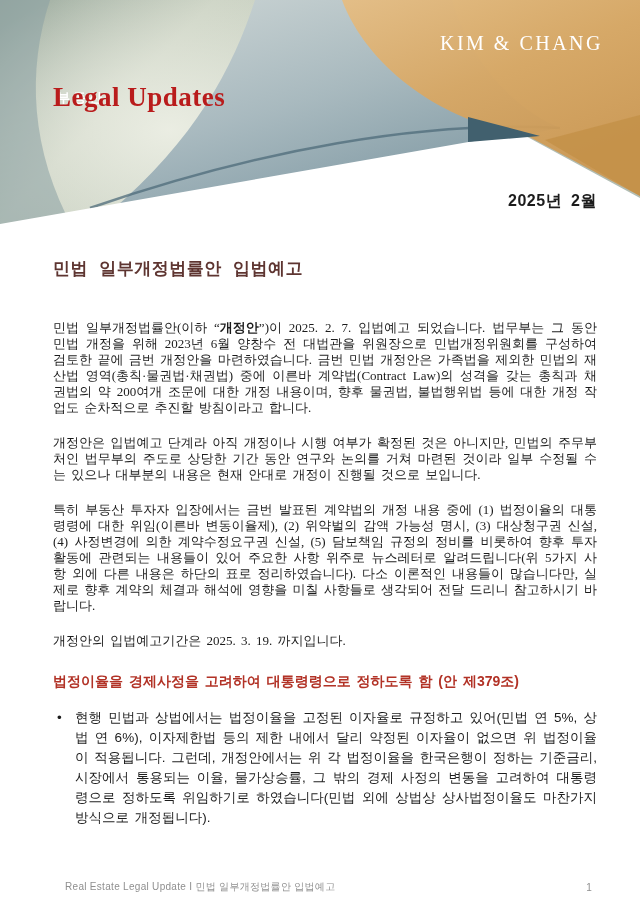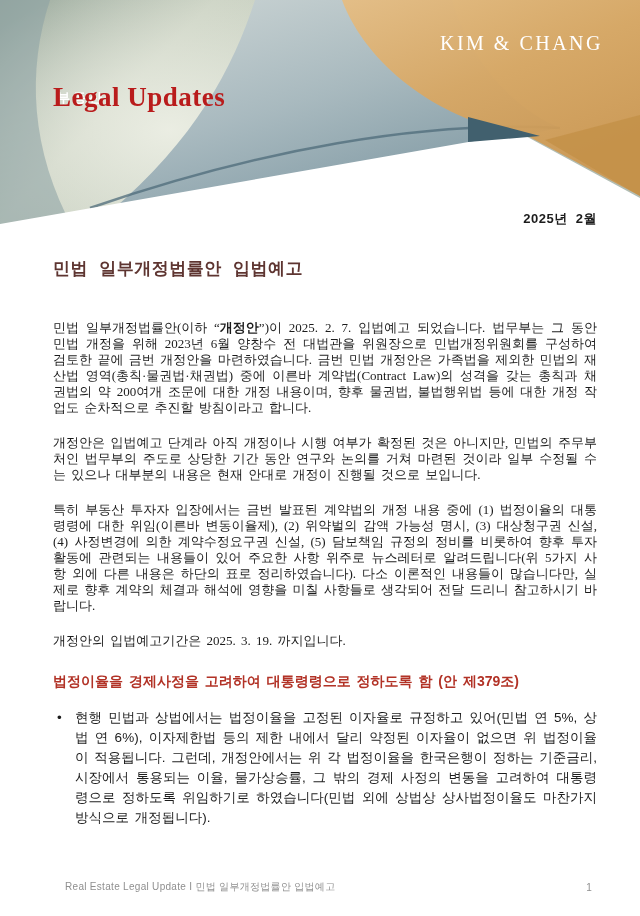--- a/index.html
+++ b/index.html
@@ -40,22 +40,22 @@
     font-size:13px;letter-spacing:3px;
     color:#ffffff;font-weight:600;margin-top:24px;
   }
   .masthead{
     position:absolute;top:82px;left:53px;
     font-family:"Liberation Serif","DejaVu Serif",serif;
     font-size:27px;font-weight:700;
     color:#b91c1c;letter-spacing:0.5px;
   }
   .issue-date{
-    position:absolute;bottom:2px;right:43px;
-    font-size:13px;font-weight:600;
+    position:absolute;bottom:18px;right:43px;
+    font-size:16px;font-weight:600;
     color:var(--c-text);letter-spacing:0.5px;word-spacing:4px;
   }
 
   
   .content{
     padding:22px 43px 0 53px;
   }
   .doc-title{
     font-size:17px;font-weight:700;line-height:34px;
     color:var(--c-accent-title);

